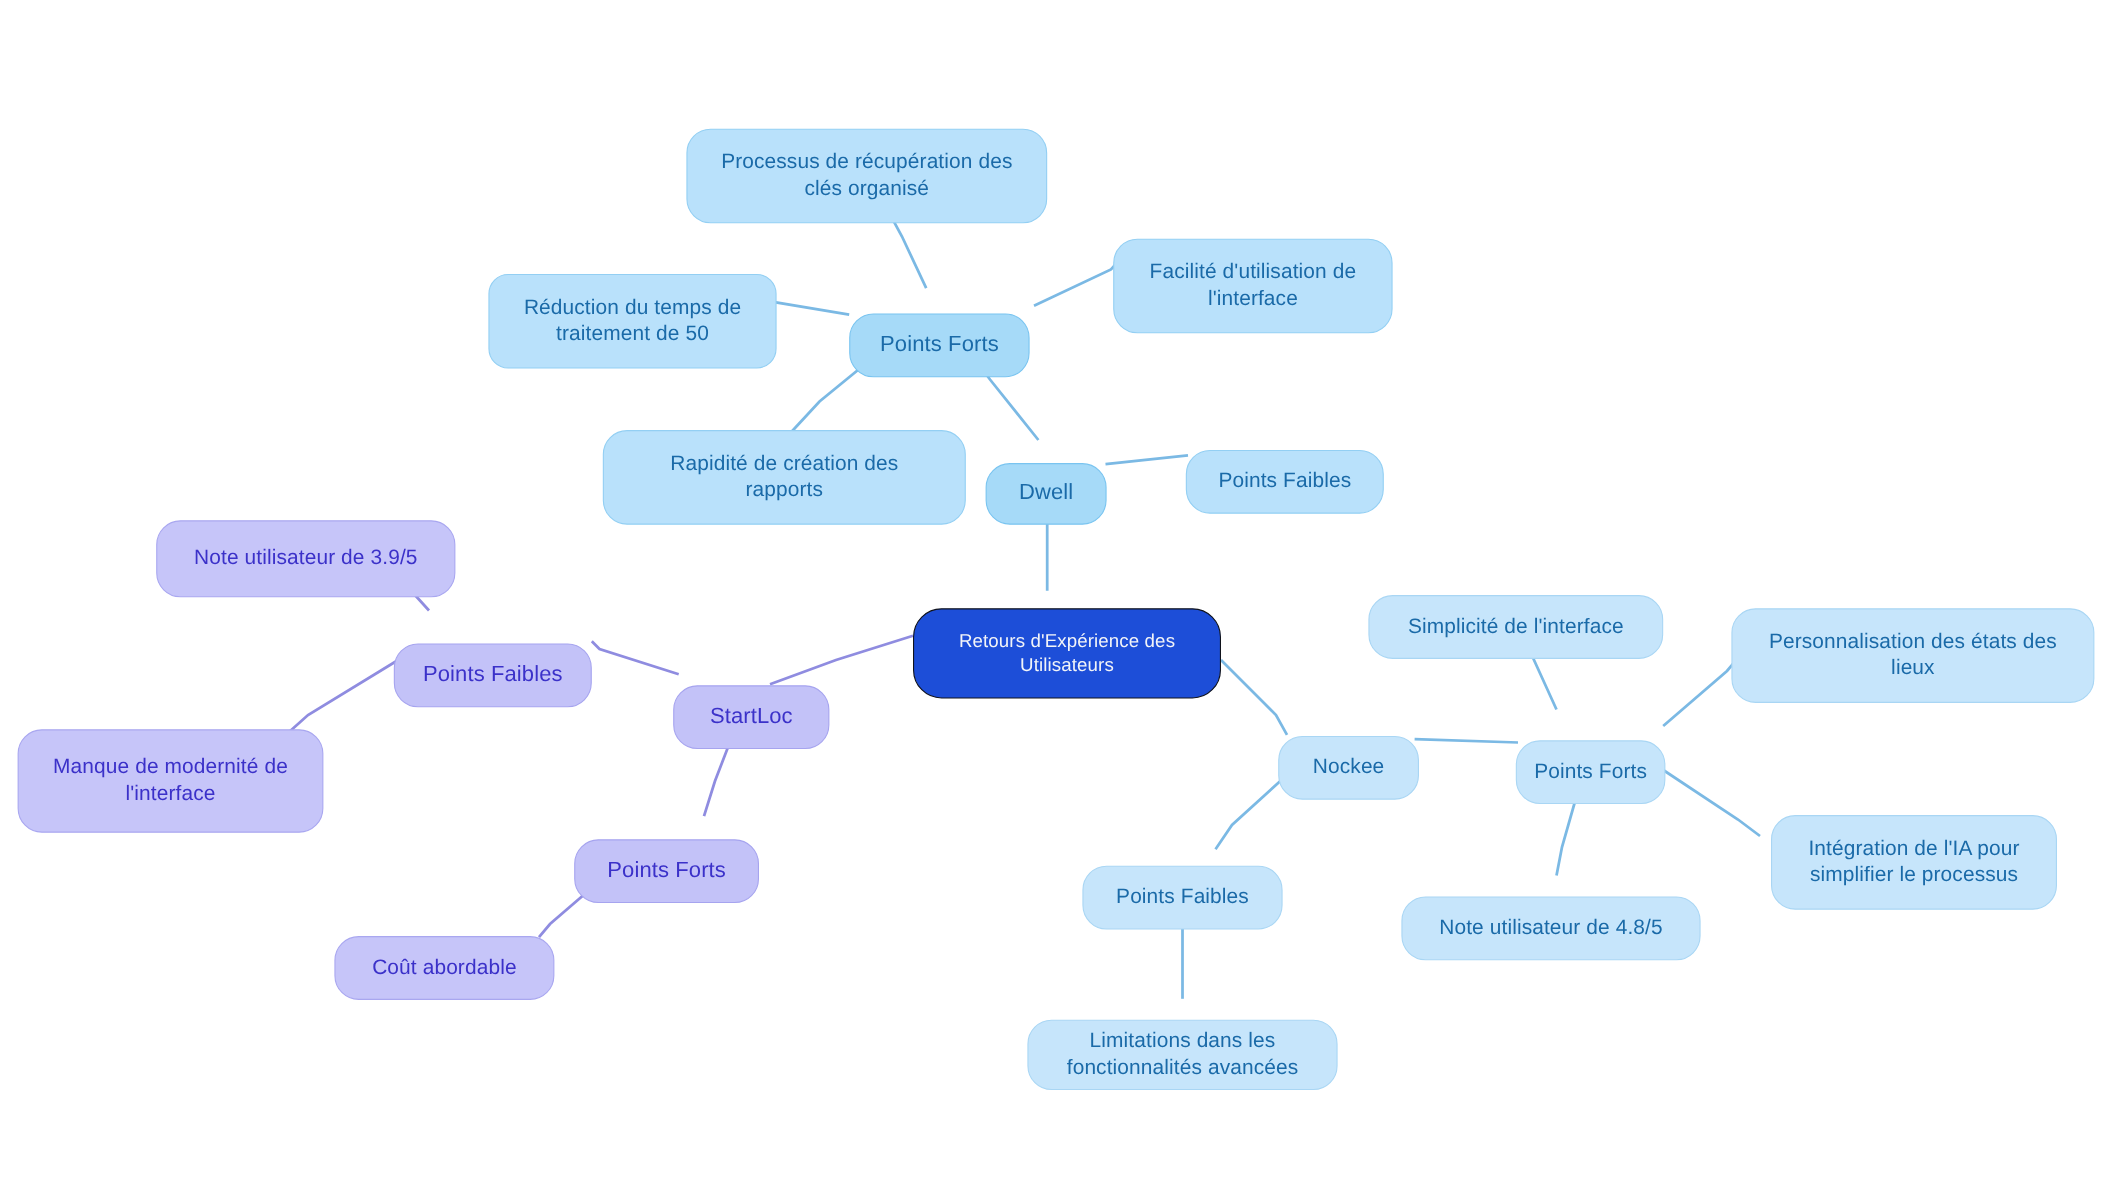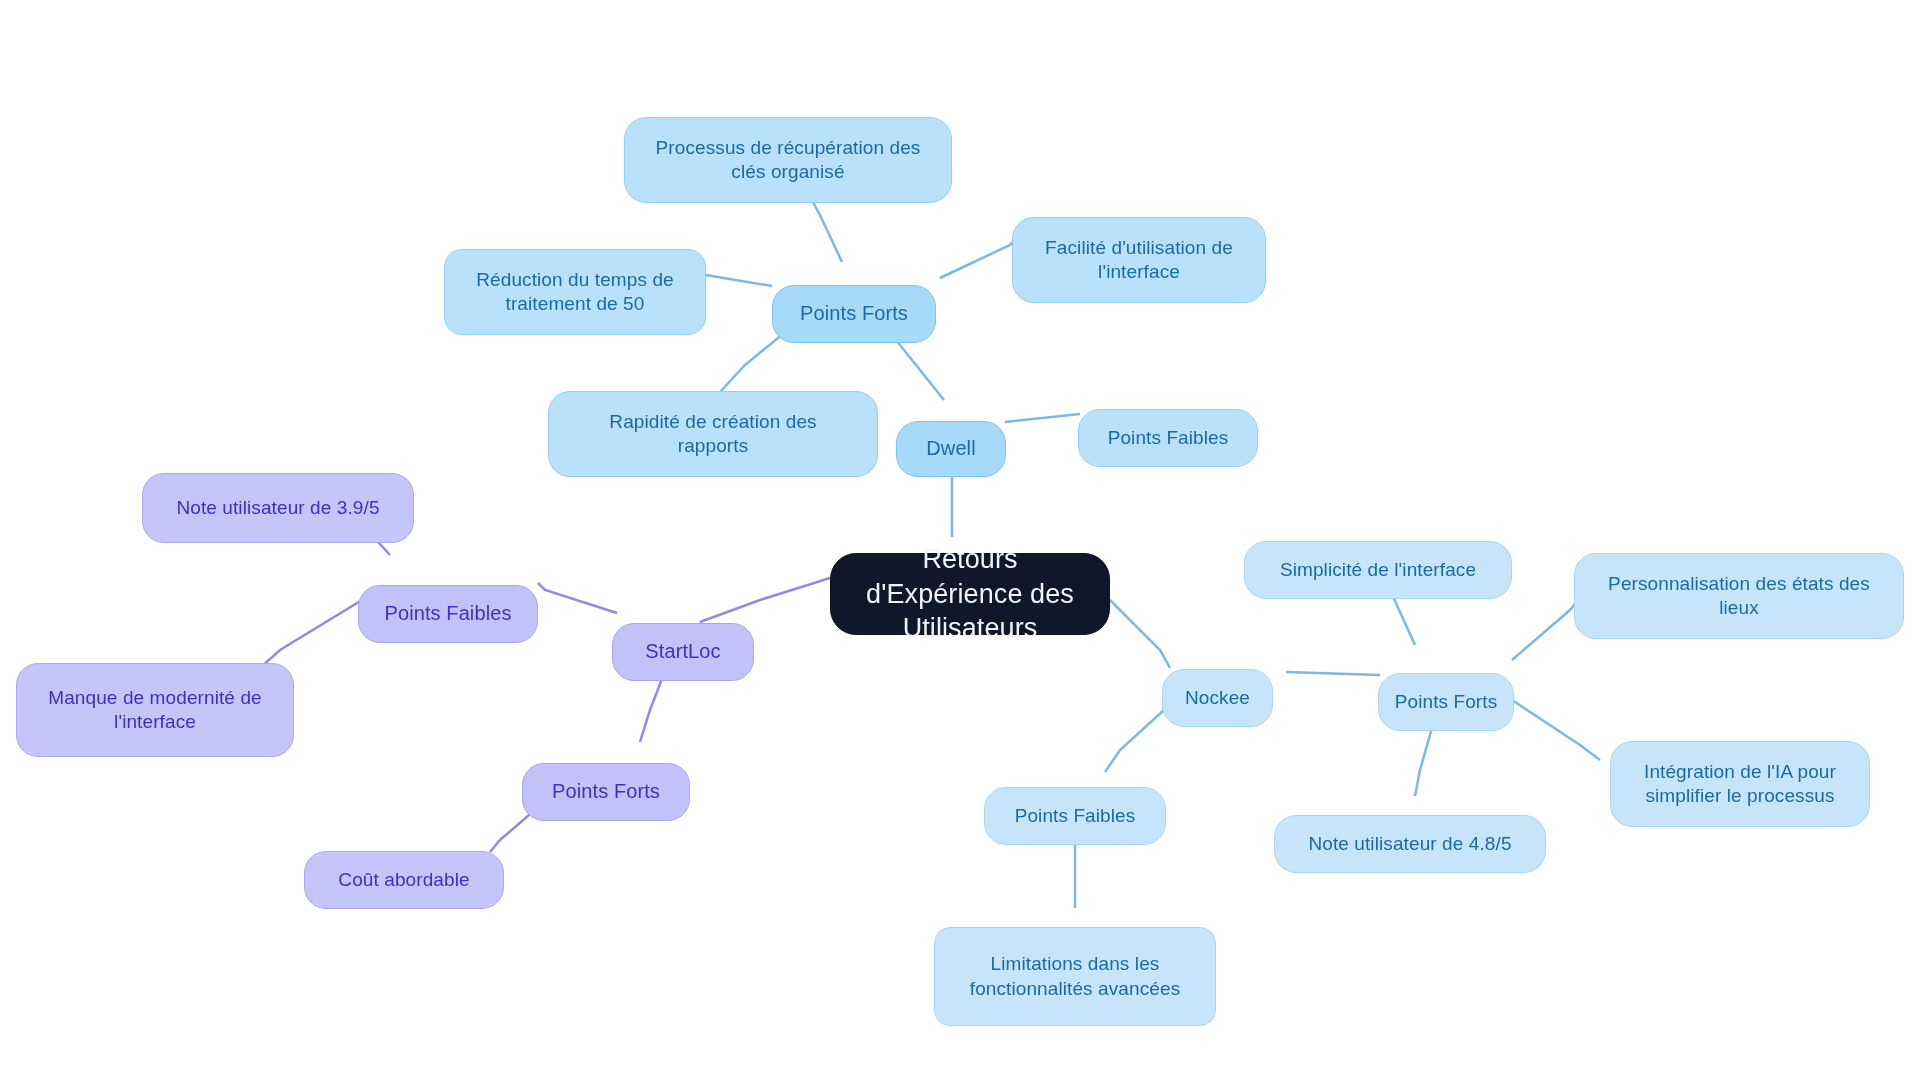--- a/index.html
+++ b/index.html
@@ -37,24 +37,24 @@
     border-style: solid;
     border-width: 1px;
     line-height: 1.28;
     padding: 6px 14px;
     white-space: pre-line;
     letter-spacing: 0.1px;
     margin-top: 25px;
   }
   
   .node.root {
-    background: #0f172a;
+    background: #1d4ed8;
     border-color: #10131c;
     color: #f2f4f8;
-    font-size: 27px;
+    font-size: 17px;
     border-radius: 26px;
   }
   
   .node.blue-mid {
     background: #a6daf8;
     border-color: #79c4f0;
     color: #1a6aa8;
     font-size: 20px;
   }
   .node.blue-leaf {
@@ -142,32 +142,32 @@
 
   <div class="node purple-mid" style="left:522px; top:738px; width:168px; height:58px;">Points Forts</div>
 
   <div class="node purple-leaf" style="left:142px; top:448px; width:272px; height:70px;">Note utilisateur de 3.9/5</div>
 
   <div class="node purple-leaf" style="left:16px; top:638px; width:278px; height:94px;">Manque de modernité de
 l'interface</div>
 
   <div class="node purple-leaf" style="left:304px; top:826px; width:200px; height:58px;">Coût abordable</div>
 
-  <div class="node blue-soft" style="left:1162px; top:644px; width:111px; height:58px;">Nockee</div>
+  <div class="node blue-soft" style="left:1162px; top:644px; width:128px; height:58px;">Nockee</div>
 
   <div class="node blue-soft" style="left:1378px; top:648px; width:136px; height:58px;">Points Forts</div>
 
   <div class="node blue-soft" style="left:984px; top:762px; width:182px; height:58px;">Points Faibles</div>
 
   <div class="node blue-soft" style="left:1574px; top:528px; width:330px; height:86px;">Personnalisation des états des
 lieux</div>
 
   <div class="node blue-soft" style="left:1244px; top:516px; width:268px; height:58px;">Simplicité de l'interface</div>
 
   <div class="node blue-soft" style="left:1610px; top:716px; width:260px; height:86px;">Intégration de l'IA pour
 simplifier le processus</div>
 
   <div class="node blue-soft" style="left:1274px; top:790px; width:272px; height:58px;">Note utilisateur de 4.8/5</div>
 
-  <div class="node blue-soft" style="left:934px; top:902px; width:282px; height:99px;border-radius:16px;">Limitations dans les
+  <div class="node blue-soft" style="left:934px; top:902px; width:282px; height:64px;">Limitations dans les
 fonctionnalités avancées</div>
 
 </div>
 
 </body></html>

